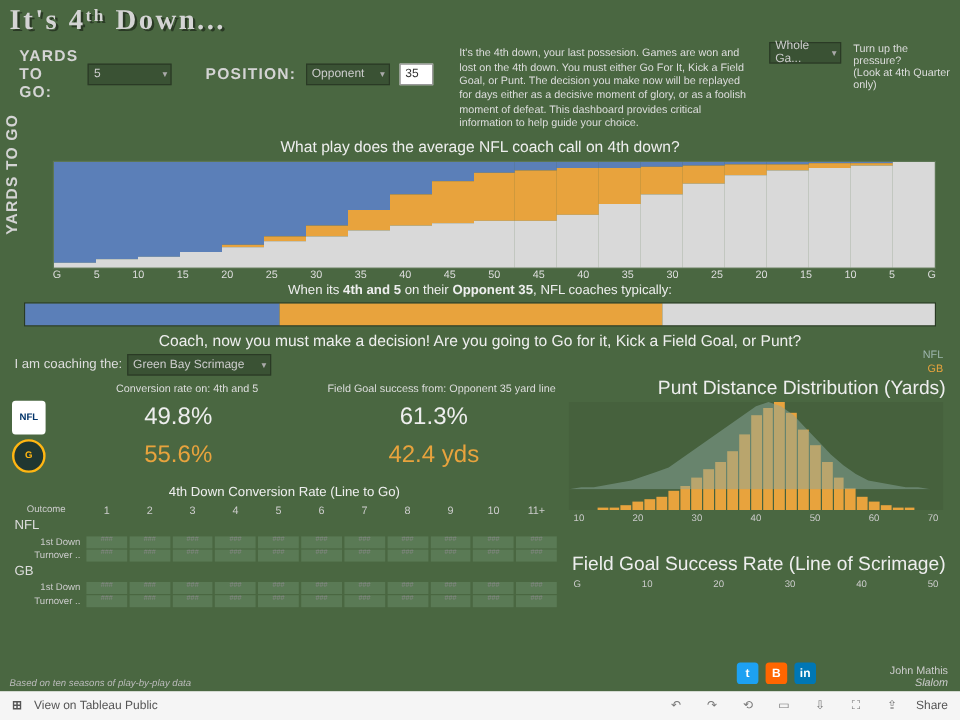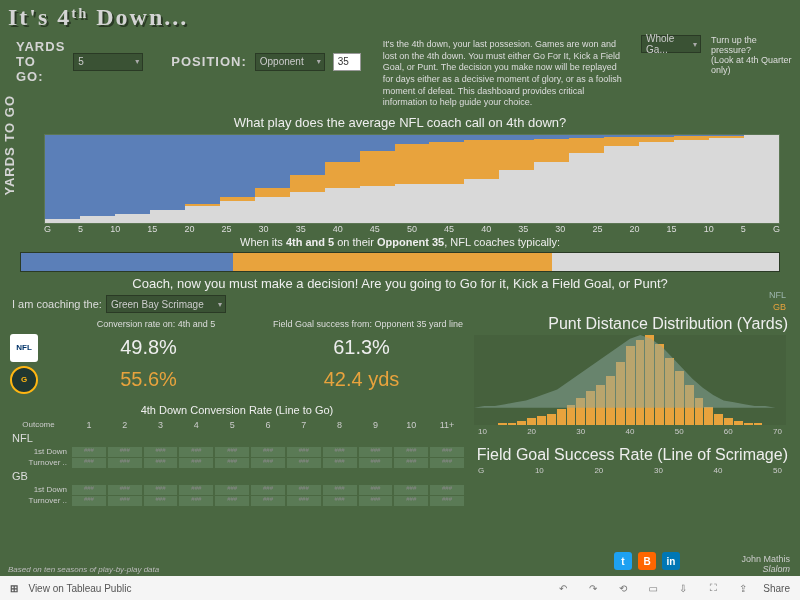--- a/index.html
+++ b/index.html
@@ -368,21 +368,21 @@
       </div>
     <div class="mini-xaxis" id="punt-x">
         <span>10</span>
         <span>20</span>
         <span>30</span>
         <span>40</span>
         <span>50</span>
         <span>60</span>
         <span>70</span>
       </div>
-    <div class="chart-title" style="margin-top:10px">Field Goal Success Rate (Line of Scrimage)</div>
+    <div class="chart-title" style="margin-top:26px">Field Goal Success Rate (Line of Scrimage)</div>
     <div class="mini-xaxis" id="fg-x">
         <span>G</span>
         <span>10</span>
         <span>20</span>
         <span>30</span>
         <span>40</span>
         <span>50</span>
       </div>
   </div>
 </div>

